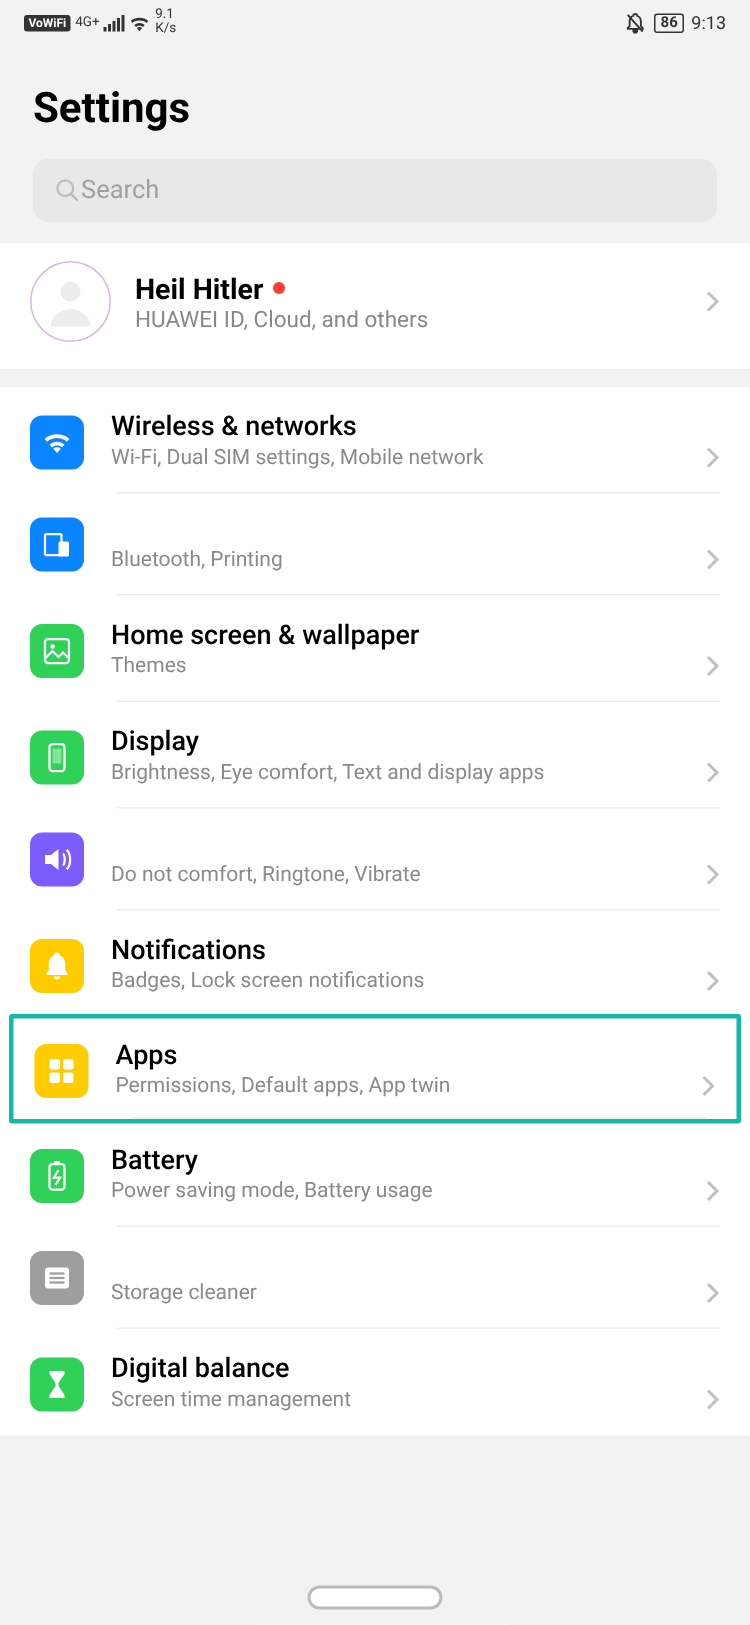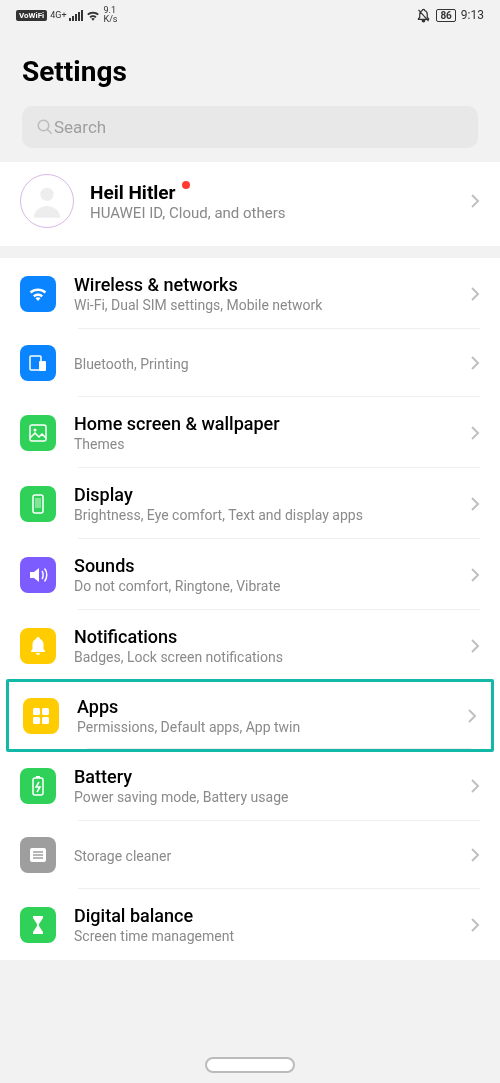--- a/index.html
+++ b/index.html
@@ -77,39 +77,40 @@
       justify-content: center;
       flex-shrink: 0;
     }
     .avatar svg { opacity: 0.35; }
     .account-text { flex: 1; }
     .account-name {
       font-size: 19px;
       font-weight: 700;
       color: #000;
       display: flex;
+      align-items: center;
       gap: 6px;
     }
     .red-dot {
       width: 8px;
       height: 8px;
       background: #ff3b30;
       border-radius: 50%;
     }
     .account-sub {
       font-size: 15px;
       color: #888;
       margin-top: 0;
     }
     .chevron { color: #c0c0c0; flex-shrink: 0; }
     .section-gap { height: 12px; background: #f2f2f2; }
     .list { background: #fff; }
     .list-item {
       display: flex;
-      align-items: center;
+      align-items: flex-end;
       padding: 16px 20px;
       gap: 18px;
       position: relative;
     }
     .list-item:not(:last-child) .text-block::after {
       content: "";
       position: absolute;
       bottom: 0;
       left: 78px;
       right: 20px;
@@ -298,21 +299,20 @@
       </svg>
     </div>
     <div class="list-item">
       <div class="item-icon bg-purple">
         <svg width="24" height="24" viewBox="0 0 24 24">
           <path d="M4 9v6h4l5 4V5L8 9H4z" fill="#fff"></path>
           <path d="M16 8c1.5 1.5 1.5 6.5 0 8M18.5 5.5c3 3 3 10 0 13" stroke="#fff" stroke-width="1.5" fill="none"></path>
         </svg>
       </div>
       <div class="text-block">
-        <div class="item-title">Sounds</div>
         <div class="item-sub">Do not comfort, Ringtone, Vibrate</div>
       </div>
       <svg class="chevron" width="10" height="16" viewBox="0 0 10 16">
         <path d="M2 2l6 6-6 6" stroke="#c0c0c0" stroke-width="2" fill="none"></path>
       </svg>
     </div>
     <div class="list-item">
       <div class="item-icon bg-yellow">
         <svg width="24" height="24" viewBox="0 0 24 24">
           <path d="M12 3a2 2 0 00-2 2c-2 .8-3.5 2.8-3.5 5.5V15l-1.5 2v1h14v-1L17.5 15v-4.5c0-2.7-1.5-4.7-3.5-5.5a2 2 0 00-2-2z" fill="#fff"></path>

